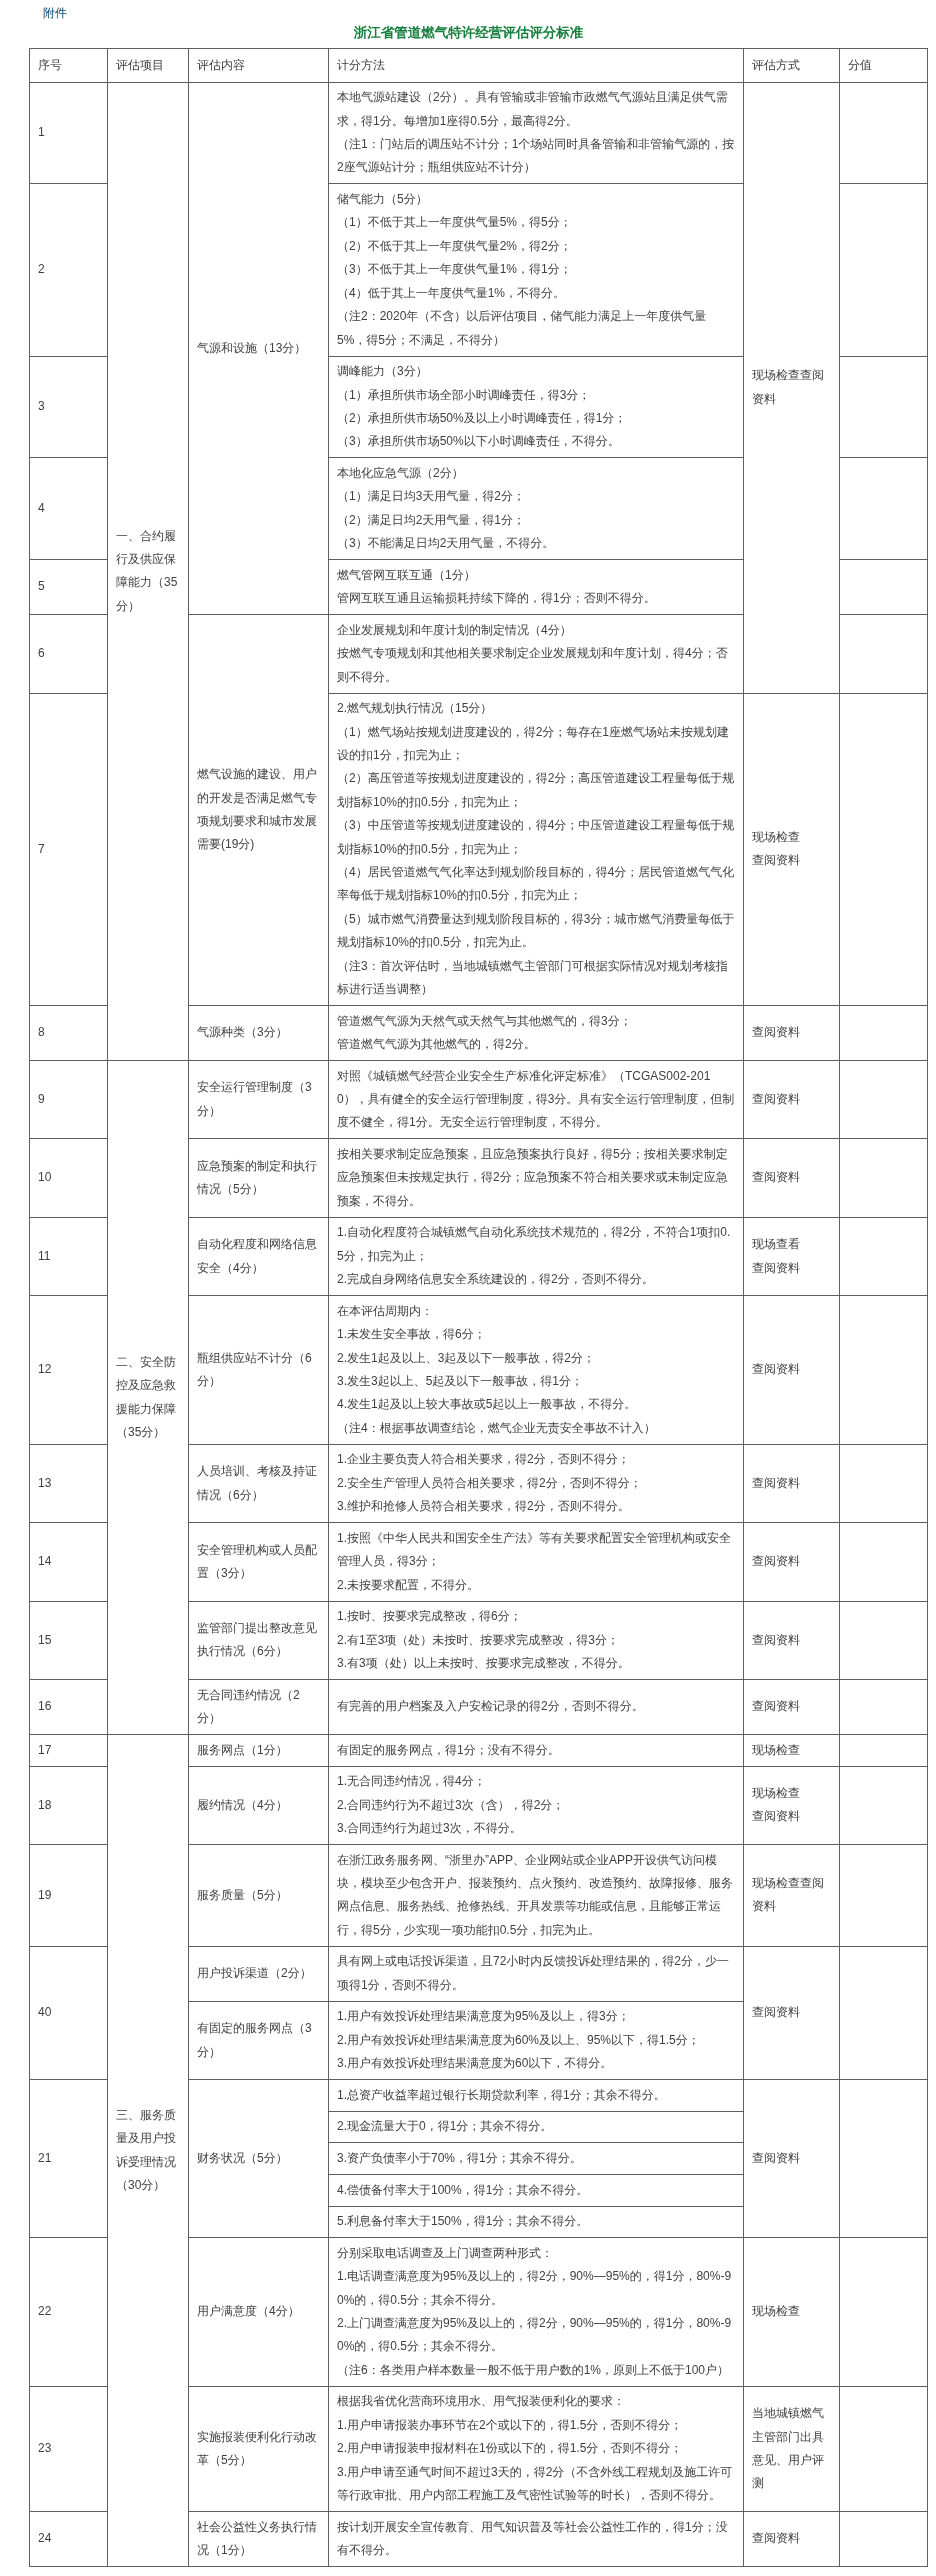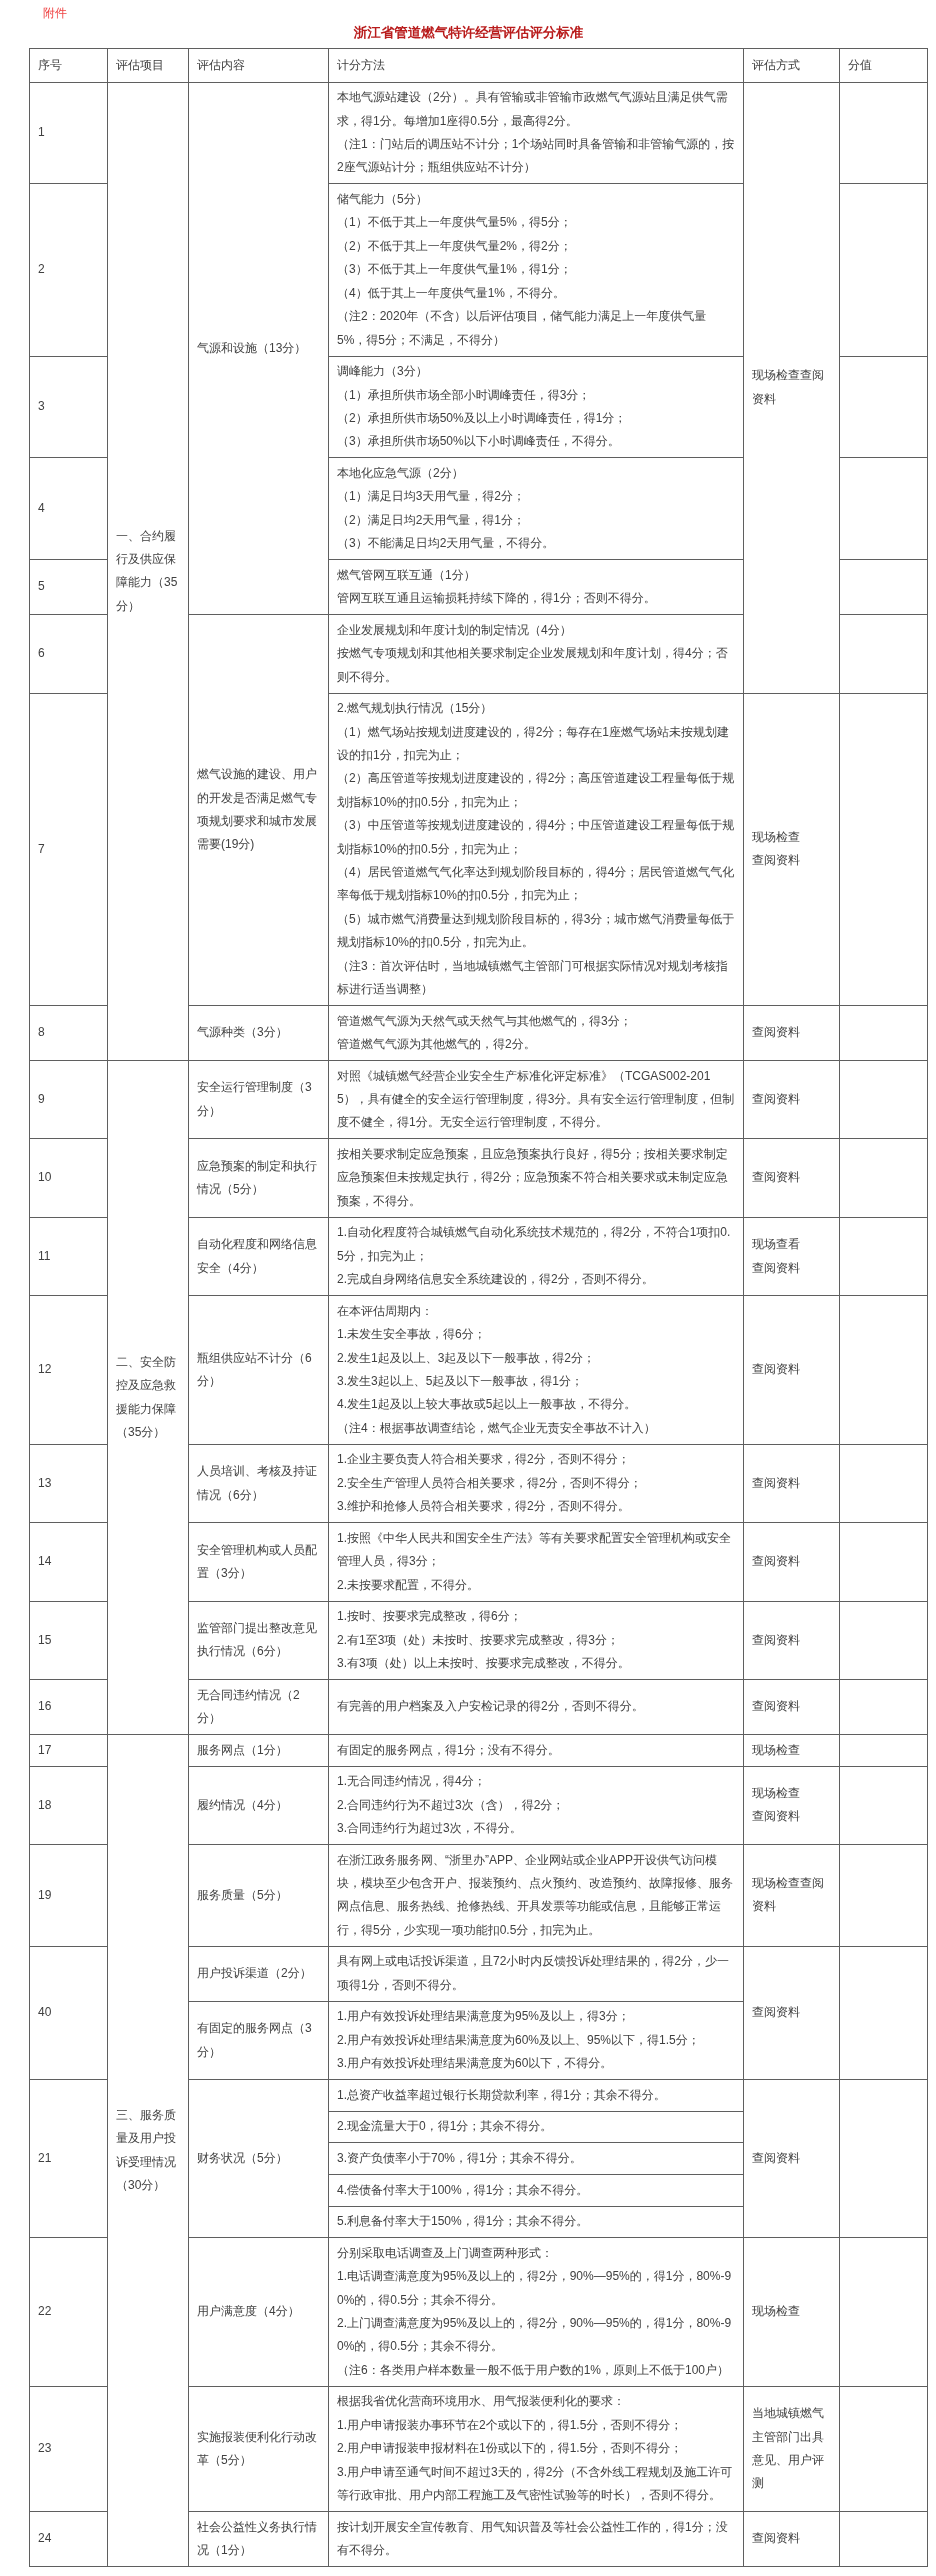--- a/index.html
+++ b/index.html
@@ -5,27 +5,27 @@
   html,body{margin:0;padding:0;background:#ffffff;}
   body{
     width:937px;
     font-family:"Liberation Sans","DejaVu Sans",sans-serif;
     color:#404040;
     -webkit-font-smoothing:antialiased;
   }
   .attachment{
     font-size:12px;
     padding:5.4px 0 0 43px;
-    color:#ef4444;
+    color:#0c4a6e;
   }
   .doc-title{
     text-align:center;
     font-weight:bold;
     font-size:13.5px;
-    color:#b91c1c;
+    color:#15803d;
     margin:1.8px 0 6.3px 0;
   }
   table.eval{
     border-collapse:collapse;
     table-layout:fixed;
     width:899px;
     margin-left:29px;
   }
   table.eval th, table.eval td{
     border:0.9px solid #5f5f5f;
@@ -144,21 +144,21 @@
     <td>管道燃气气源为天然气或天然气与其他燃气的，得3分；
 管道燃气气源为其他燃气的，得2分。</td>
     <td class="mode">查阅资料</td>
     <td class="score"></td>
   </tr>
 
   <tr>
     <td class="no">9</td>
     <td class="item" rowspan="8">二、安全防控及应急救援能力保障（35分）</td>
     <td class="content">安全运行管理制度（3分）</td>
-    <td>对照《城镇燃气经营企业安全生产标准化评定标准》（TCGAS002-2015），具有健全的安全运行管理制度，得3分。具有安全运行管理制度，但制度不健全，得1分。无安全运行管理制度，不得分。</td>
+    <td>对照《城镇燃气经营企业安全生产标准化评定标准》（TCGAS002-2010），具有健全的安全运行管理制度，得3分。具有安全运行管理制度，但制度不健全，得1分。无安全运行管理制度，不得分。</td>
     <td class="mode">查阅资料</td>
     <td class="score"></td>
   </tr>
   <tr>
     <td class="no">10</td>
     <td class="content">应急预案的制定和执行情况（5分）</td>
     <td>按相关要求制定应急预案，且应急预案执行良好，得5分；按相关要求制定应急预案但未按规定执行，得2分；应急预案不符合相关要求或未制定应急预案，不得分。</td>
     <td class="mode">查阅资料</td>
     <td class="score"></td>
   </tr>

